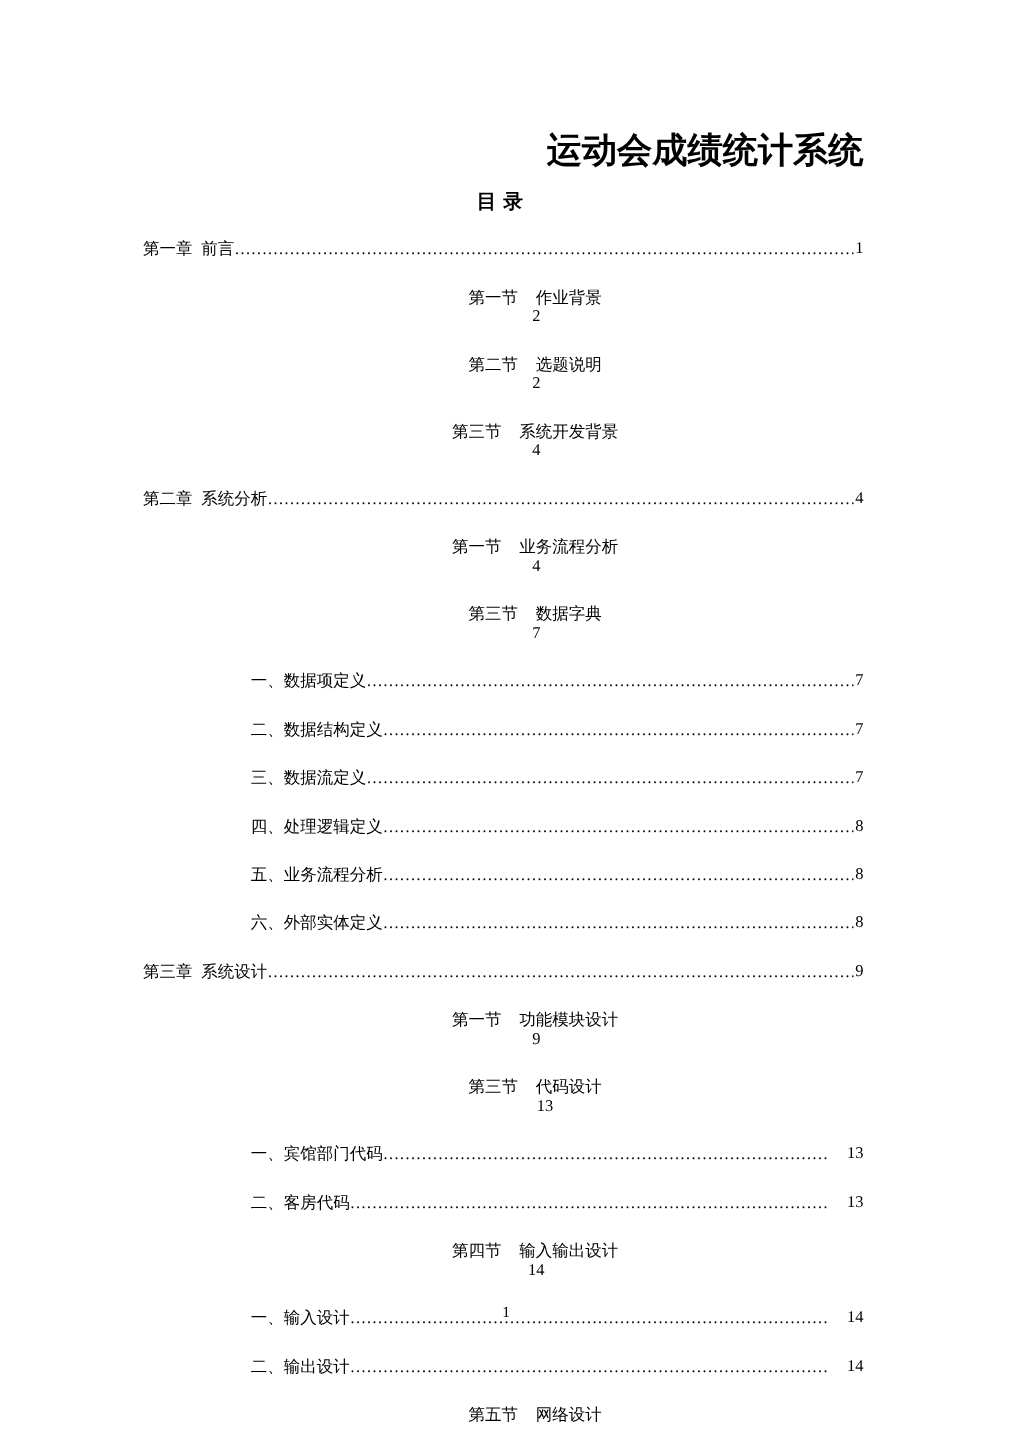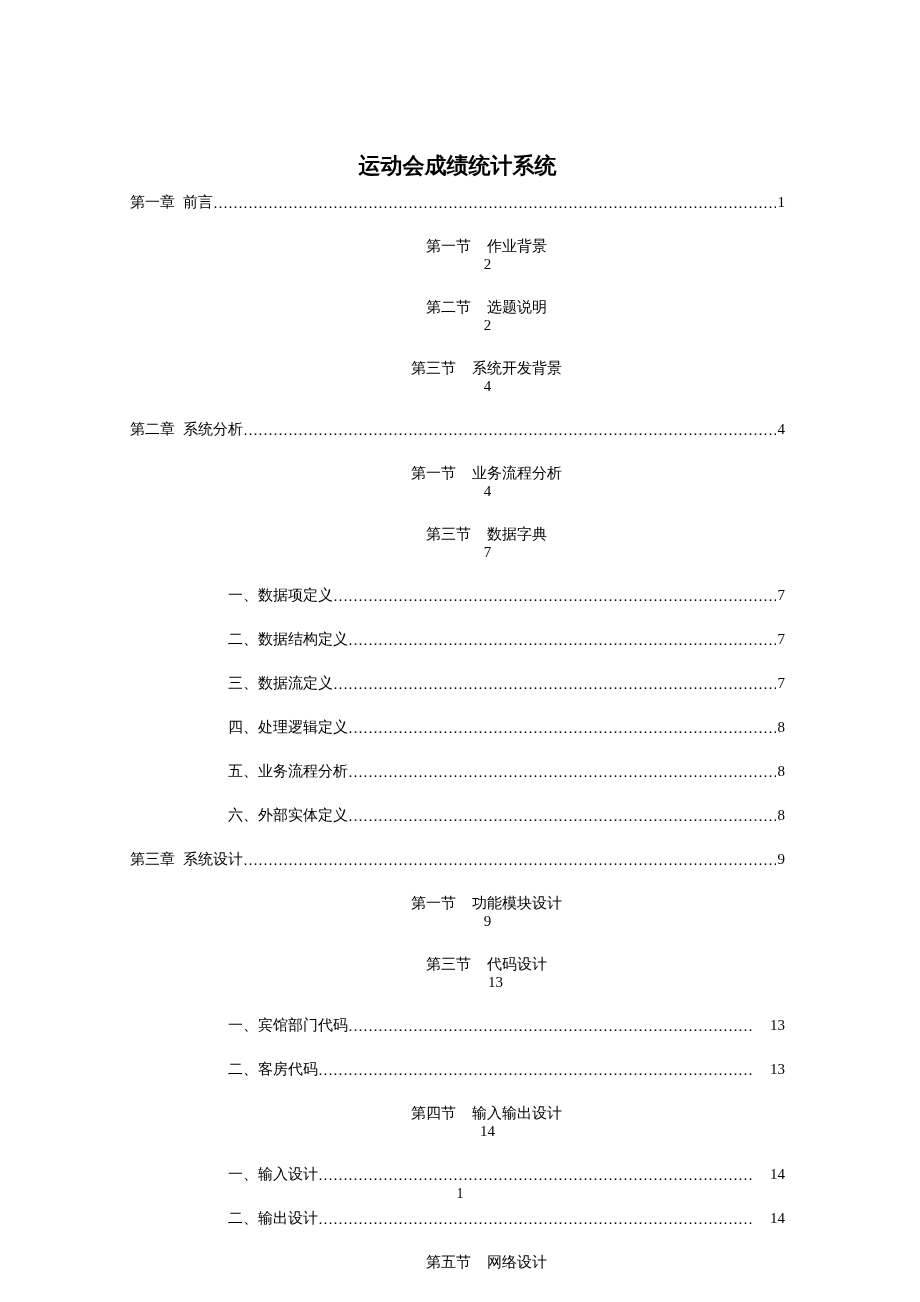--- a/index.html
+++ b/index.html
@@ -12,26 +12,25 @@
       height: 1302px;
       background: #ffffff;
       font-family: "SimSun", "宋体", serif;
       color: #000;
       position: relative;
     }
     .page {
       padding: 115px 135px 0 130px;
     }
     .title {
-      text-align: center;
-      font-size: 22px;
+      text-align: right;
+      font-size: 32px;
       font-weight: bold;
       margin-bottom: 12px;
       font-family: "SimHei", "黑体", sans-serif;
-      margin-top: 36px;
     }
     .subtitle {
       text-align: center;
       font-size: 18px;
       font-weight: bold;
       margin-bottom: 22px;
       letter-spacing: 6px;
       font-family: "SimHei", "黑体", sans-serif;
     }
     .toc {
@@ -83,20 +82,21 @@
     }
     .toc-page-spaced {
       padding-left: 18px;
     }
   </style>
 </head>
 <body>
 
 <div class="page">
   <h1 class="title">运动会成绩统计系统</h1>
+  <h2 class="subtitle">目录</h2>
   <div class="toc" id="toc-container">
       <div class="toc-row indent-0">
         <span class="toc-label"><span>第一章</span><span class="gap-after-label"></span><span>前言</span></span>
         <span class="toc-leader"></span>
         <span class="toc-page">1</span>
       </div>
       <div class="toc-row indent-1">
         <span class="toc-label"><span>第一节</span><span class="gap-wide"></span><span>作业背景</span></span>
         <span class="toc-leader"></span>
         <span class="toc-page">2</span>

